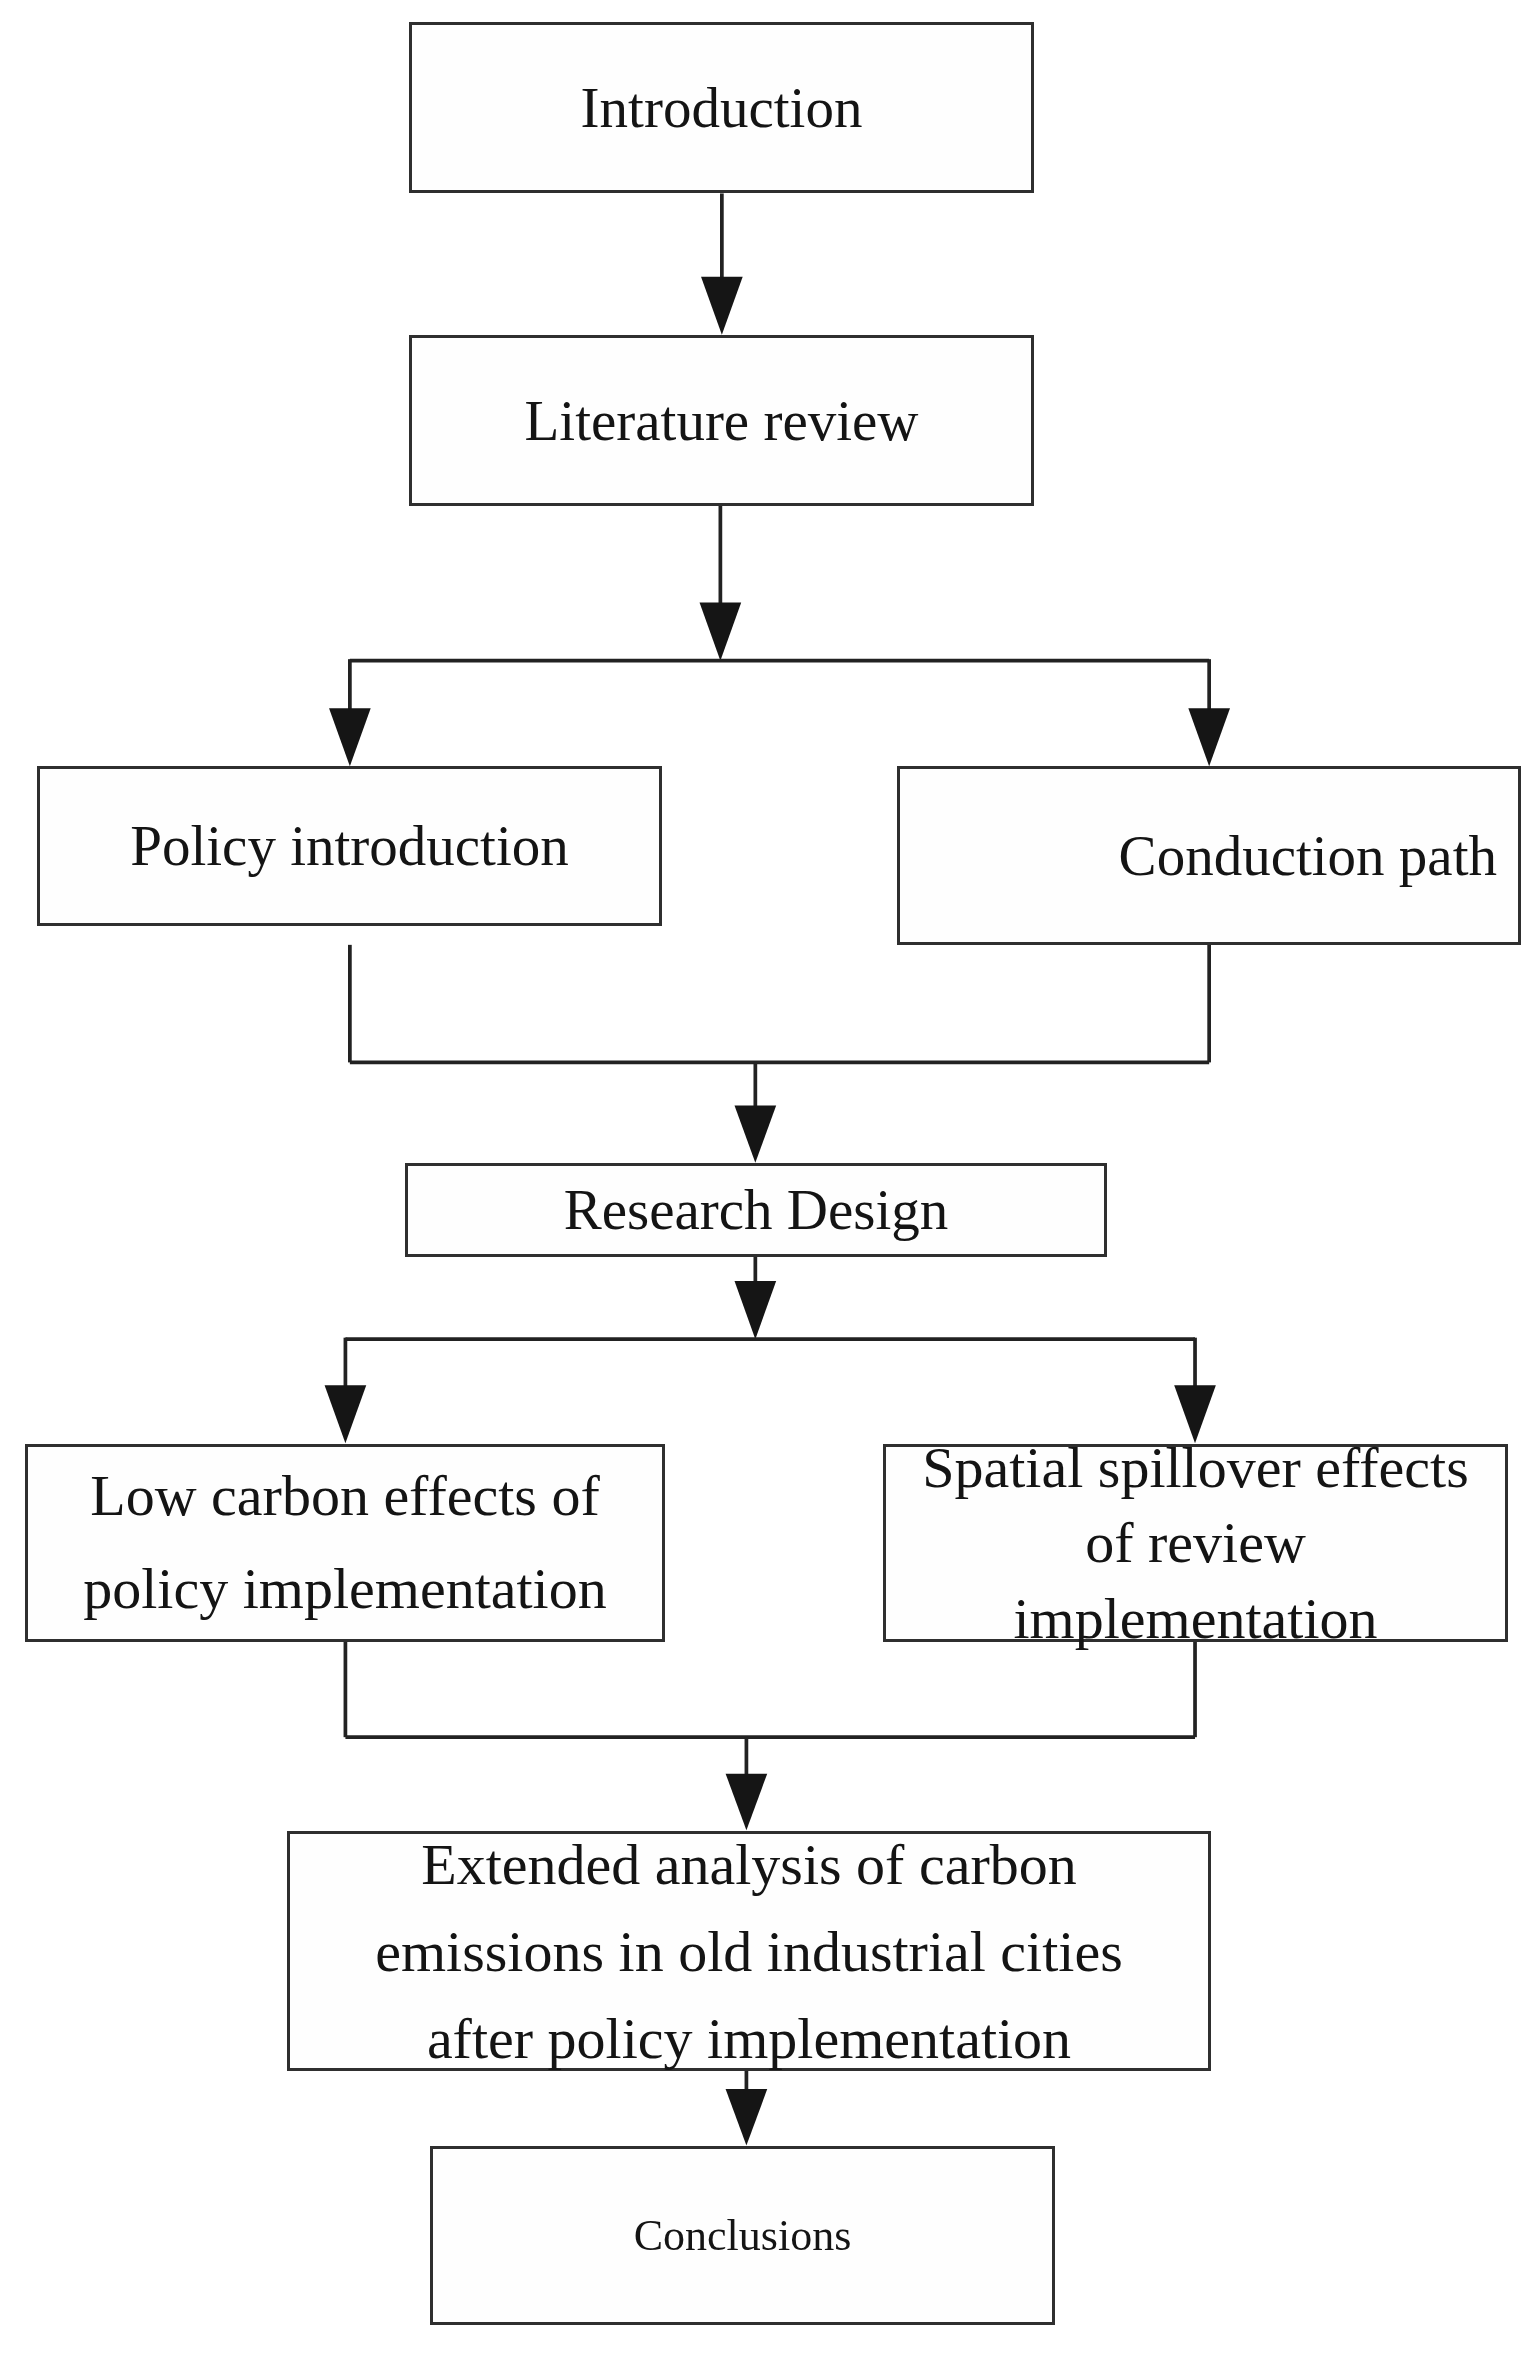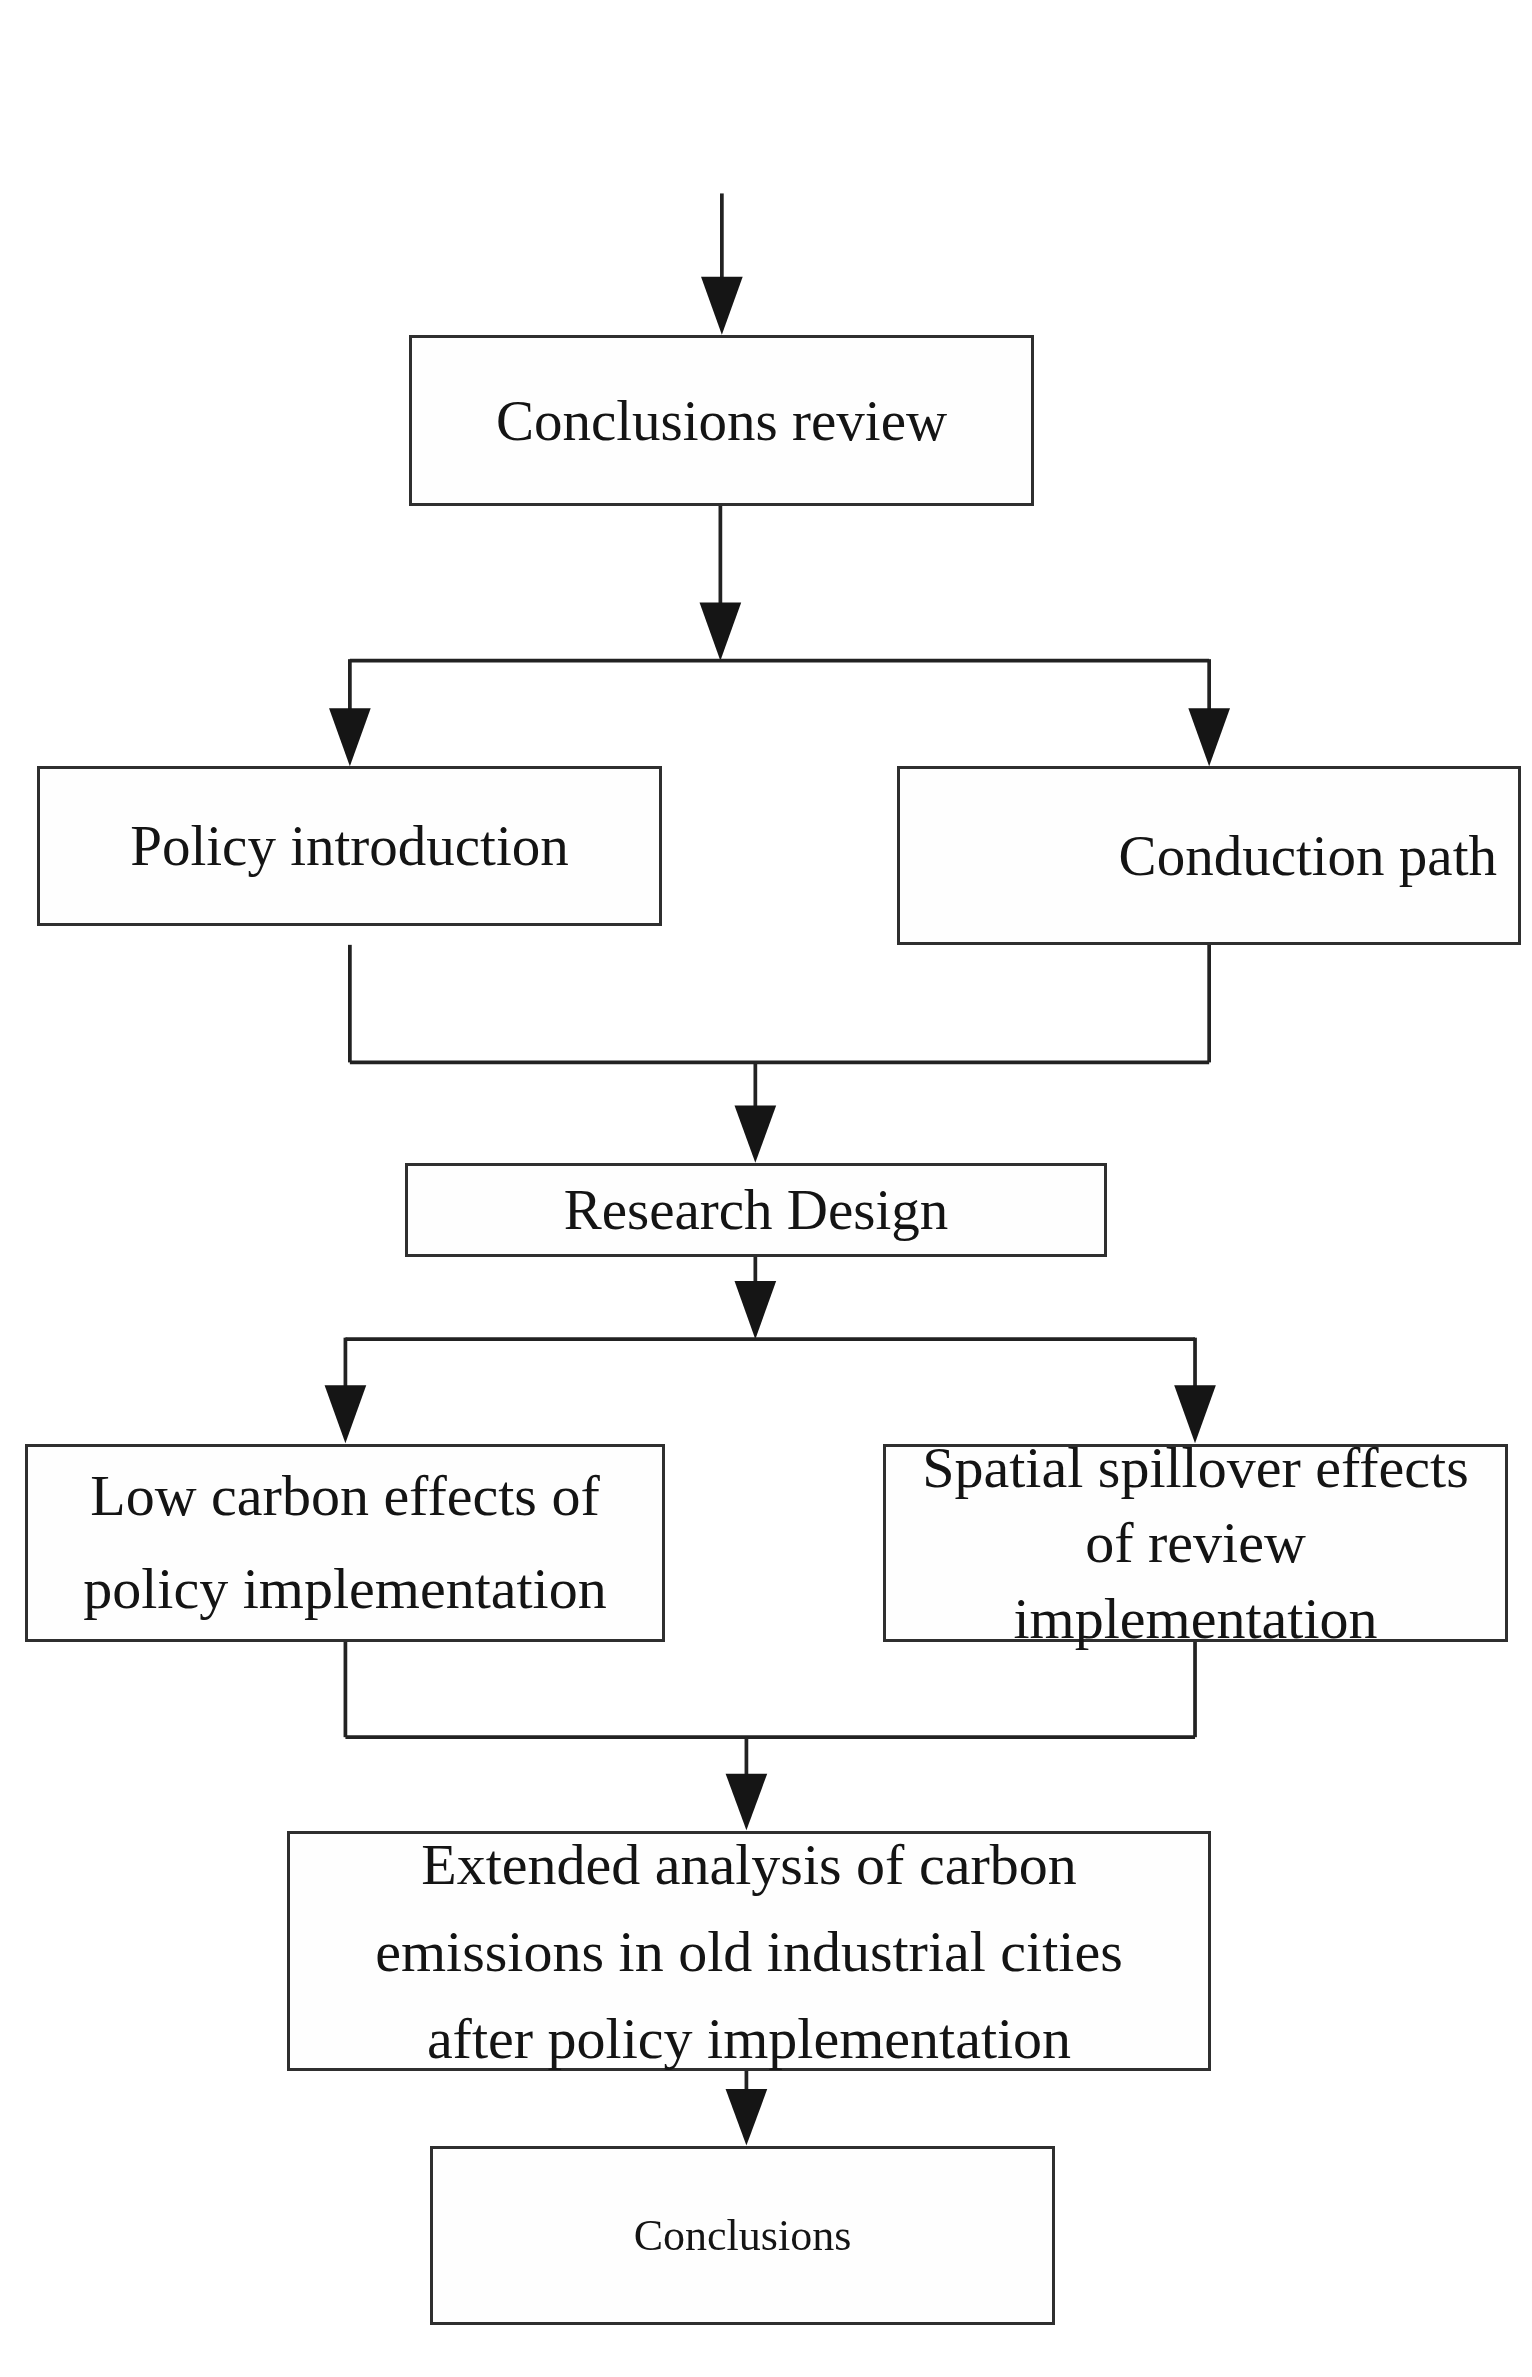--- a/index.html
+++ b/index.html
@@ -112,23 +112,26 @@
       <line x1="1003" y1="2335" x2="1003" y2="2390"></line>
       <polygon points="975,2384 1031,2384 1003,2460"></polygon>
     </g>
 
     <g>
       <line x1="1003" y1="2781" x2="1003" y2="2812"></line>
       <polygon points="975,2808 1031,2808 1003,2884"></polygon>
     </g>
   </svg>
 
+  <div class="node fs-single" style="left:409px; top:22px; width:625px; height:171px;">
+    <span class="label">Introduction</span>
+  </div>
 
   <div class="node fs-single" style="left:409px; top:335px; width:625px; height:171px;">
-    <span class="label">Conclusions review</span>
+    <span class="label">Literature review</span>
   </div>
 
   <div class="node fs-single" style="left:37px; top:766px; width:625px; height:160px;text-align:center;">
     <span class="label">Policy introduction</span>
   </div>
 
   <div class="node fs-single" style="left:897px; top:766px; width:624px; height:179px;justify-content:flex-end;">
     <span class="label">Conduction path</span>
   </div>
 

